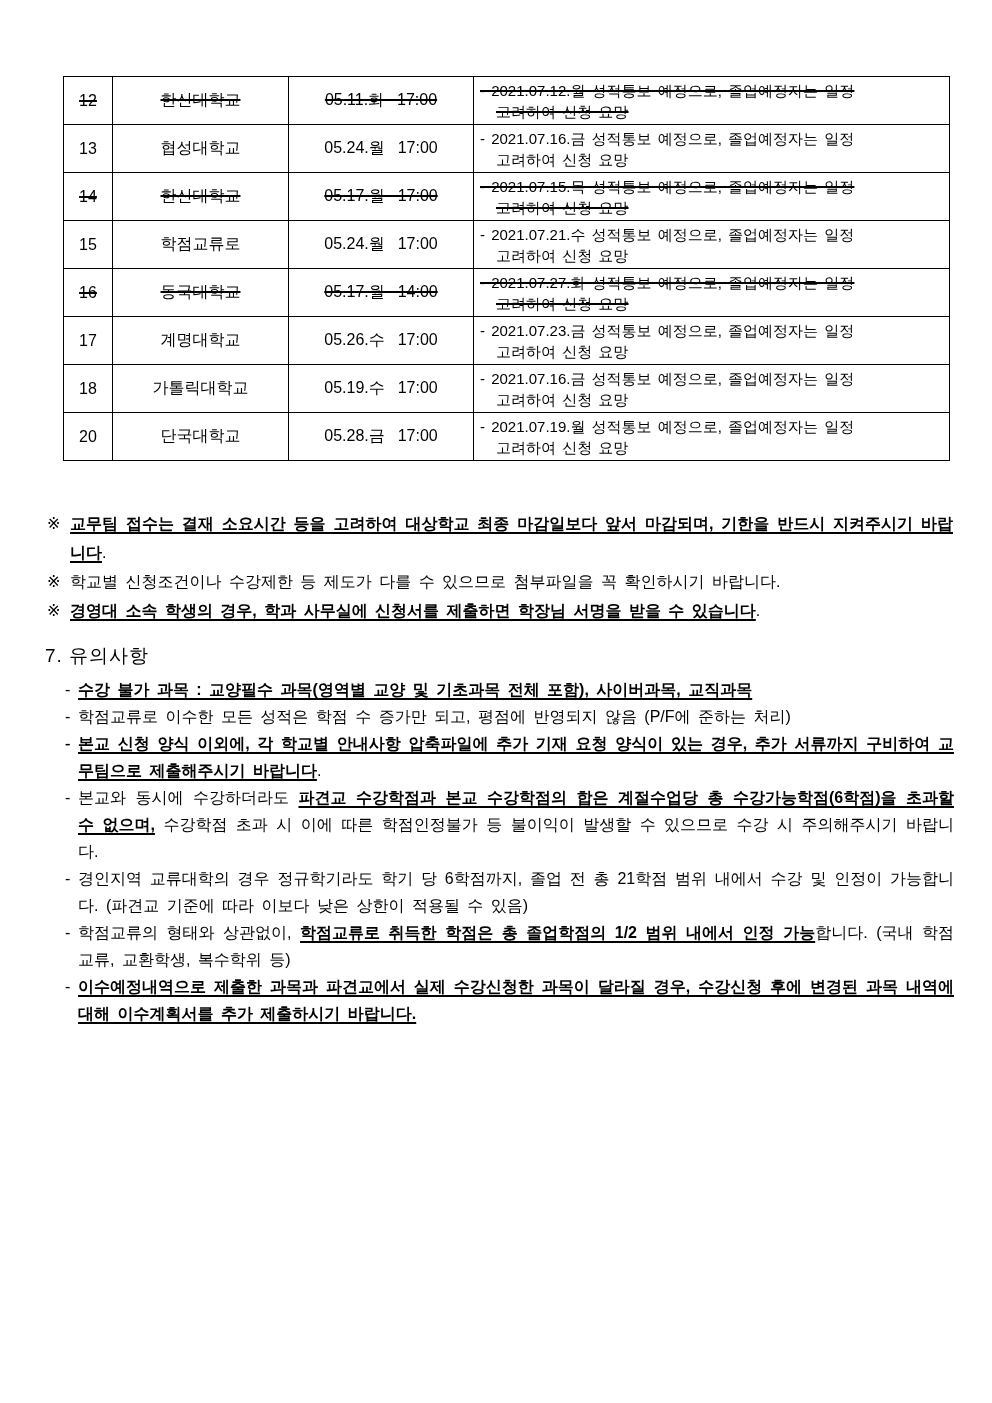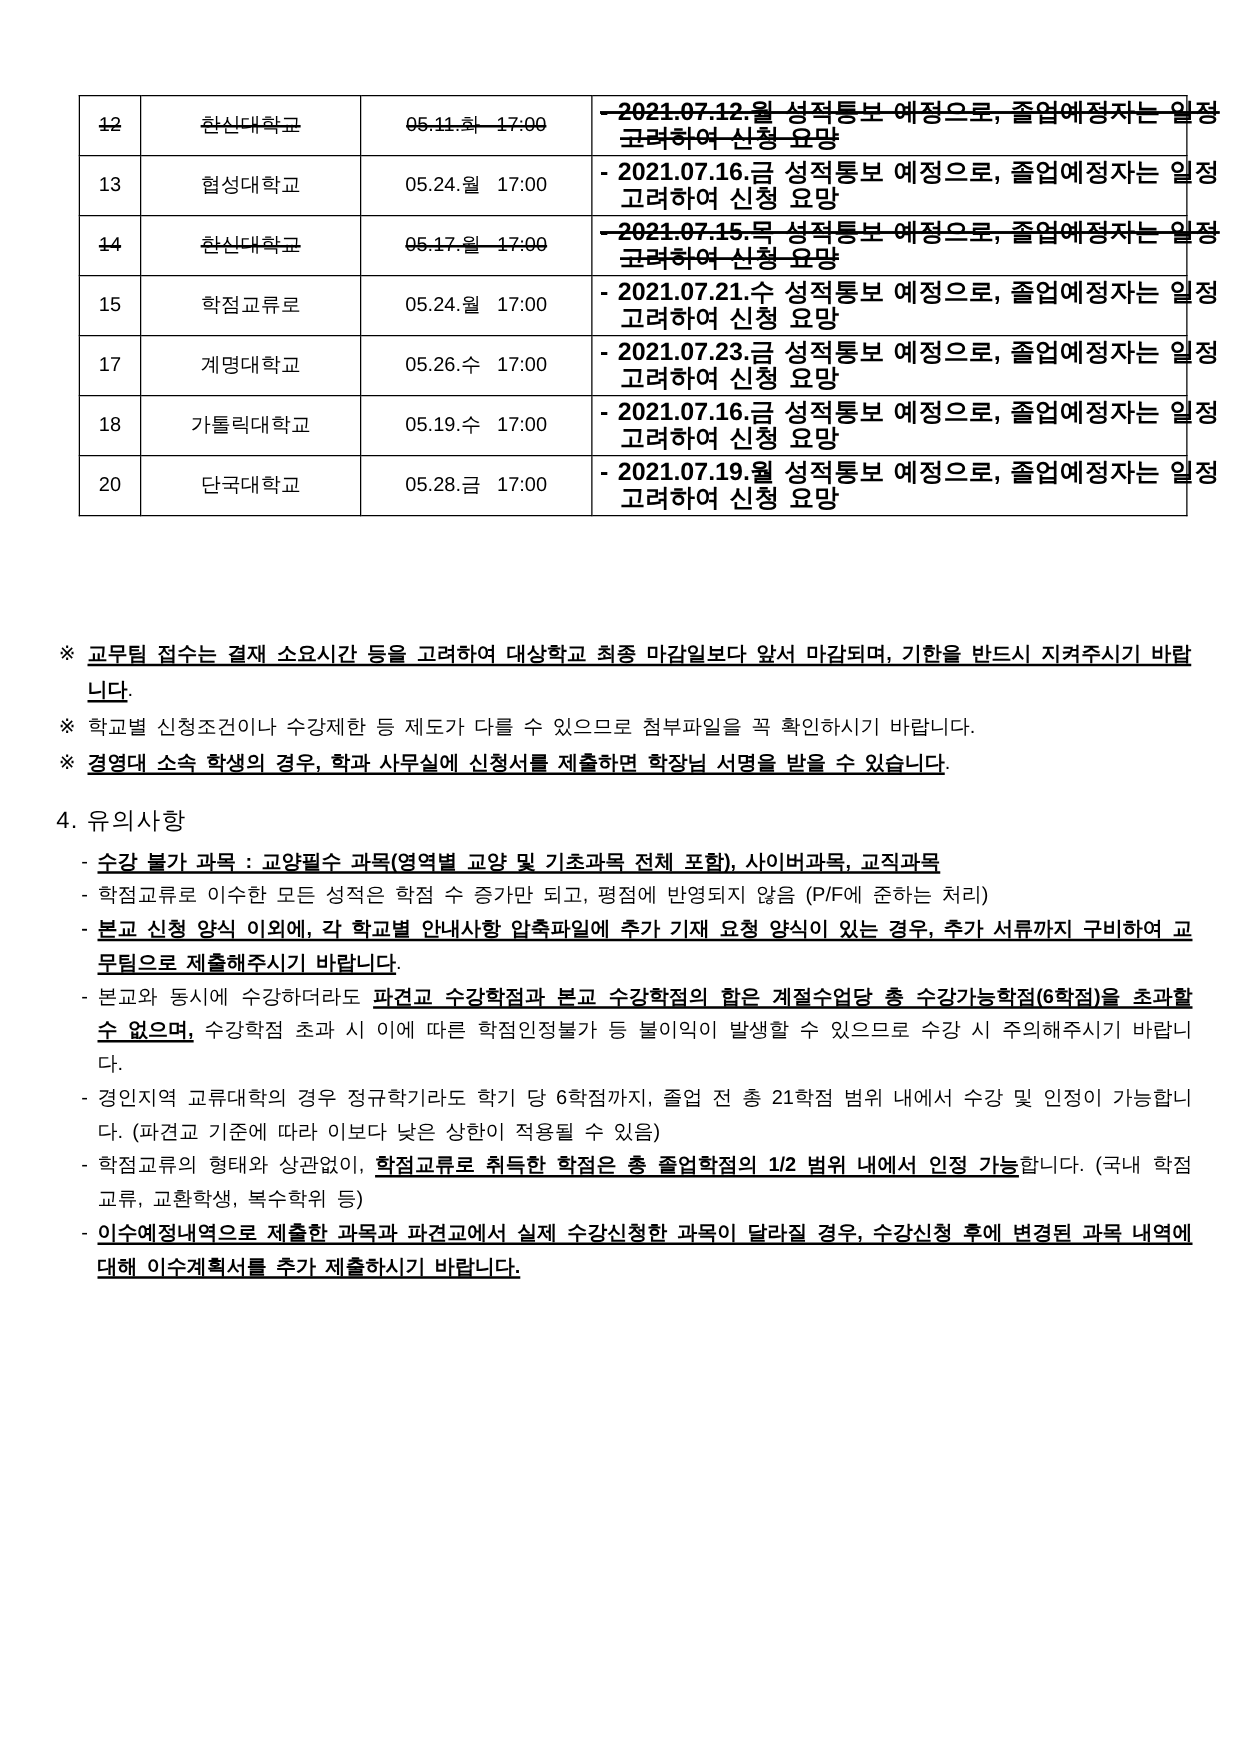--- a/index.html
+++ b/index.html
@@ -22,24 +22,23 @@
   .univ-table td {
     border: 1.5px solid #000;
     font-size: 16px;
     height: 48px;
     vertical-align: middle;
     word-spacing: 2px;
   }
   .univ-table td.c { text-align: center; }
   .univ-table td.date { white-space: pre; }
   .univ-table td.note {
-    font-size: 20px;
+    font-size: 15px;
     padding: 2px 4px 2px 6px;
     line-height: 21px;
-    font-weight: bold;
   }
   .univ-table .l1, .univ-table .l2 { display: block; white-space: nowrap; }
   .univ-table .l2 { padding-left: 16px; }
   tr.struck td, tr.struck span { text-decoration: line-through; text-decoration-thickness: 1.5px; }
 
   
   .footnotes {
     position: absolute; left: 47px; top: 509px; width: 906px;
   }
   .fn {
@@ -119,20 +118,29 @@
       </tr>
       <tr>
         <td class="c">15</td>
         <td class="c">학점교류로</td>
         <td class="c date">05.24.월  17:00</td>
         <td class="note">
             <span class="l1">- 2021.07.21.수 성적통보 예정으로, 졸업예정자는 일정</span>
             <span class="l2">고려하여 신청 요망</span>
           </td>
       </tr>
+      <tr class="struck">
+        <td class="c">16</td>
+        <td class="c">동국대학교</td>
+        <td class="c date">05.17.월  14:00</td>
+        <td class="note">
+            <span class="l1">- 2021.07.27.화 성적통보 예정으로, 졸업예정자는 일정</span>
+            <span class="l2">고려하여 신청 요망</span>
+          </td>
+      </tr>
       <tr>
         <td class="c">17</td>
         <td class="c">계명대학교</td>
         <td class="c date">05.26.수  17:00</td>
         <td class="note">
             <span class="l1">- 2021.07.23.금 성적통보 예정으로, 졸업예정자는 일정</span>
             <span class="l2">고려하여 신청 요망</span>
           </td>
       </tr>
       <tr>
@@ -155,21 +163,21 @@
       </tr>
     </tbody>
   </table>
 
   <div class="footnotes">
     <div class="fn"><span class="marker">※</span><span></span><span class="em-seg">교무팀 접수는 결재 소요시간 등을 고려하여 대상학교 최종 마감일보다 앞서 마감되며, 기한을 반드시 지켜주시기 바랍니다</span><span>.</span></div>
     <div class="fn"><span class="marker">※</span><span>학교별 신청조건이나 수강제한 등 제도가 다를 수 있으므로 첨부파일을 꼭 확인하시기 바랍니다.</span><span class="em-seg"></span><span></span></div>
     <div class="fn"><span class="marker">※</span><span></span><span class="em-seg">경영대 소속 학생의 경우, 학과 사무실에 신청서를 제출하면 학장님 서명을 받을 수 있습니다</span><span>.</span></div>
   </div>
 
-  <div class="section-heading">4. 유의사항</div>
+  <div class="section-heading">7. 유의사항</div>
 
   <div class="notice-list">
     <div class="li"><span class="bullet">-</span><span></span><span class="em-seg">수강 불가 과목 : 교양필수 과목(영역별 교양 및 기초과목 전체 포함), 사이버과목, 교직과목</span><span></span></div>
     <div class="li"><span class="bullet">-</span><span>학점교류로 이수한 모든 성적은 학점 수 증가만 되고, 평점에 반영되지 않음 (P/F에 준하는 처리)</span><span class="em-seg"></span><span></span></div>
     <div class="li"><span class="bullet">-</span><span></span><span></span></div>
     <div class="li"><span class="bullet">-</span><span></span><span class="em-seg">본교 신청 양식 이외에, 각 학교별 안내사항 압축파일에 추가 기재 요청 양식이 있는 경우, 추가 서류까지 구비하여 교무팀으로 제출해주시기 바랍니다</span><span>.</span></div>
     <div class="li"><span class="bullet">-</span><span>본교와 동시에 수강하더라도 </span><span class="em-seg">파견교 수강학점과 본교 수강학점의 합은 계절수업당 총 수강가능학점(6학점)을 초과할 수 없으며,</span><span> 수강학점 초과 시 이에 따른 학점인정불가 등 불이익이 발생할 수 있으므로 수강 시 주의해주시기 바랍니다.</span></div>
     <div class="li"><span class="bullet">-</span><span>경인지역 교류대학의 경우 정규학기라도 학기 당 6학점까지, 졸업 전 총 21학점 범위 내에서 수강 및 인정이 가능합니다. (파견교 기준에 따라 이보다 낮은 상한이 적용될 수 있음)</span><span class="em-seg"></span><span></span></div>
     <div class="li"><span class="bullet">-</span><span>학점교류의 형태와 상관없이, </span><span class="em-seg">학점교류로 취득한 학점은 총 졸업학점의 1/2 범위 내에서 인정 가능</span><span>합니다. (국내 학점교류, 교환학생, 복수학위 등)</span></div>
     <div class="li"><span class="bullet">-</span><span></span><span class="em-seg">이수예정내역으로 제출한 과목과 파견교에서 실제 수강신청한 과목이 달라질 경우, 수강신청 후에 변경된 과목 내역에 대해 이수계획서를 추가 제출하시기 바랍니다.</span><span></span></div>

